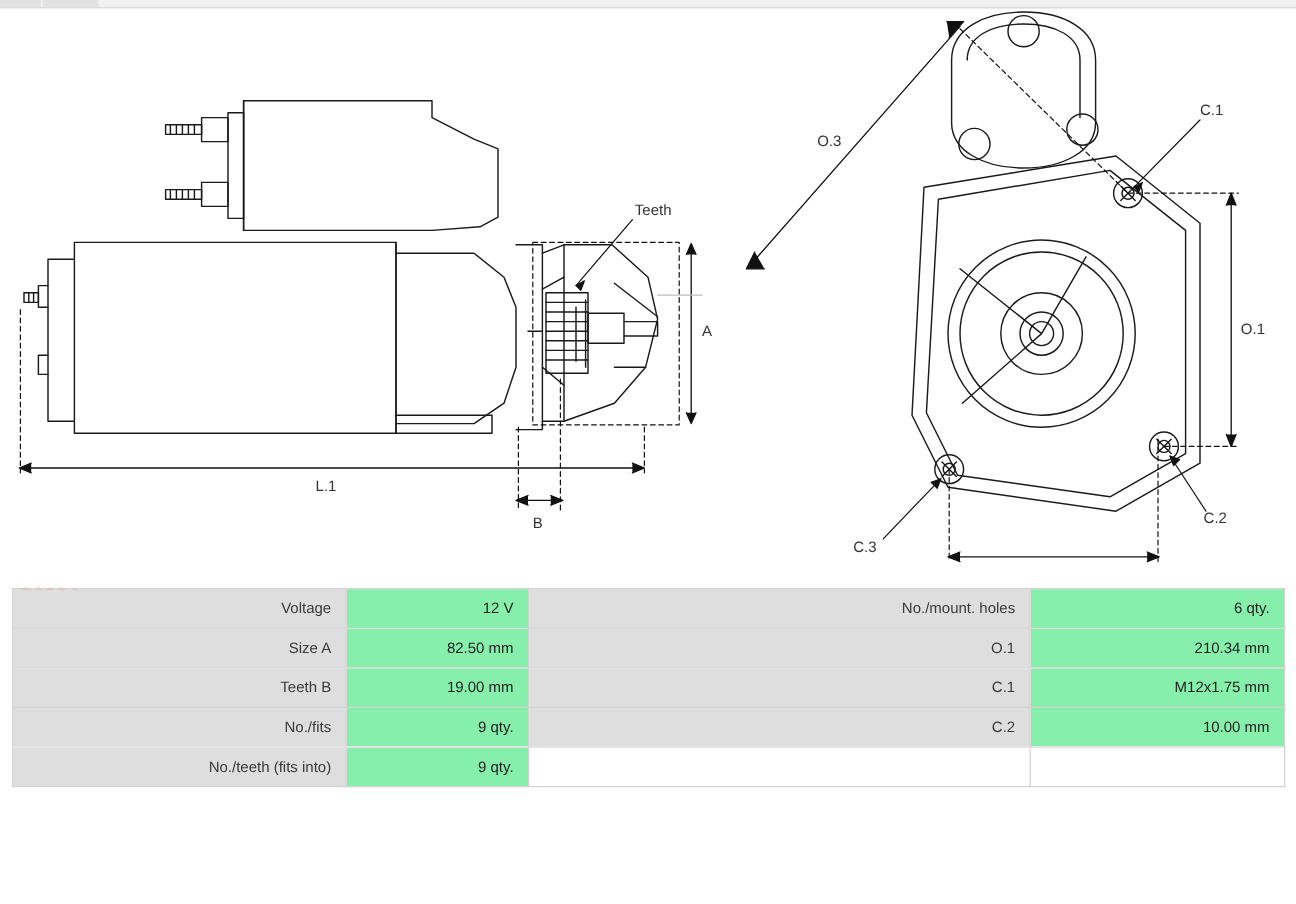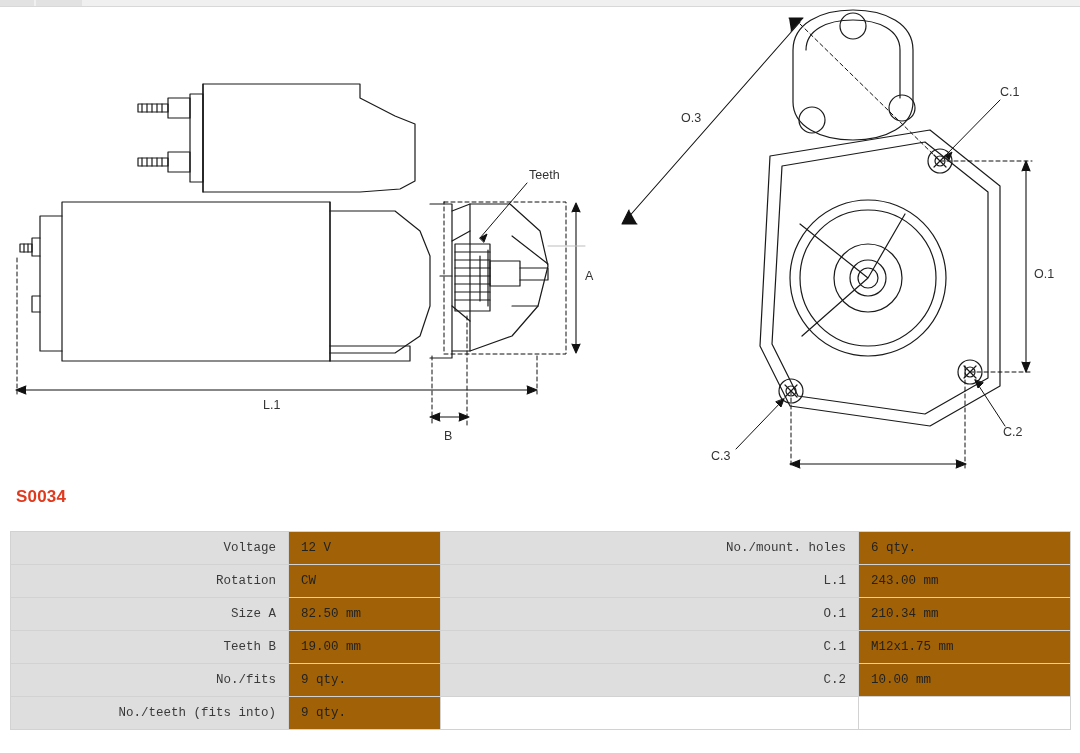--- a/index.html
+++ b/index.html
@@ -15,35 +15,34 @@
     position:absolute;left:0;top:0;width:1080px;height:6px;
     background:#f0f0f0;border-bottom:1px solid #d8d8d8;
   }
   .topbar .seg{position:absolute;top:0;height:6px;background:#e2e2e2;}
   #drawing{position:absolute;left:0;top:6px;width:1080px;height:470px;}
   #part-code{
     position:absolute;left:16px;top:487px;
     font-size:17px;font-weight:bold;color:#e03a1e;letter-spacing:.2px;text-align:center;
   }
   #spec-table{
-    position:absolute;left:10px;top:531px;width:1060px;
+    position:absolute;left:10px;top:490px;width:1060px;
     border-collapse:collapse;table-layout:fixed;
     font-size:12.5px;
-    font-family:Liberation Mono, monospace;
   }
   #spec-table td{
     border:1px solid #d2d2d2;
     height:32px;
     padding:0 12px;
     background:#dedede;
     color:#3a3a3a;
     overflow:hidden;white-space:nowrap;
   }
   #spec-table td.label{text-align:right;}
-  #spec-table td.value{text-align:left;background:#a16207;color:#222;}
+  #spec-table td.value{text-align:right;background:#86efac;color:#222;}
   #spec-table td.empty{background:#ffffff;border-color:#d2d2d2;}
   #spec-table col.c1{width:278px;}
   #spec-table col.c2{width:152px;}
   #spec-table col.c3{width:418px;}
   #spec-table col.c4{width:212px;}
   svg text{font-family:"Liberation Sans", sans-serif;fill:#333;font-size:12.5px;}
 </style>
 </head>
 <body>
 
@@ -204,26 +203,20 @@
       <col class="c4">
     </colgroup>
   <tbody>
     <tr>
       <td class="label">Voltage</td>
       <td class="value">12 V</td>
       <td class="label">No./mount. holes</td>
       <td class="value">6 qty.</td>
     </tr>
     <tr>
-      <td class="label">Rotation</td>
-      <td class="value">CW</td>
-      <td class="label">L.1</td>
-      <td class="value">243.00 mm</td>
-    </tr>
-    <tr>
       <td class="label">Size A</td>
       <td class="value">82.50 mm</td>
       <td class="label">O.1</td>
       <td class="value">210.34 mm</td>
     </tr>
     <tr>
       <td class="label">Teeth B</td>
       <td class="value">19.00 mm</td>
       <td class="label">C.1</td>
       <td class="value">M12x1.75 mm</td>

